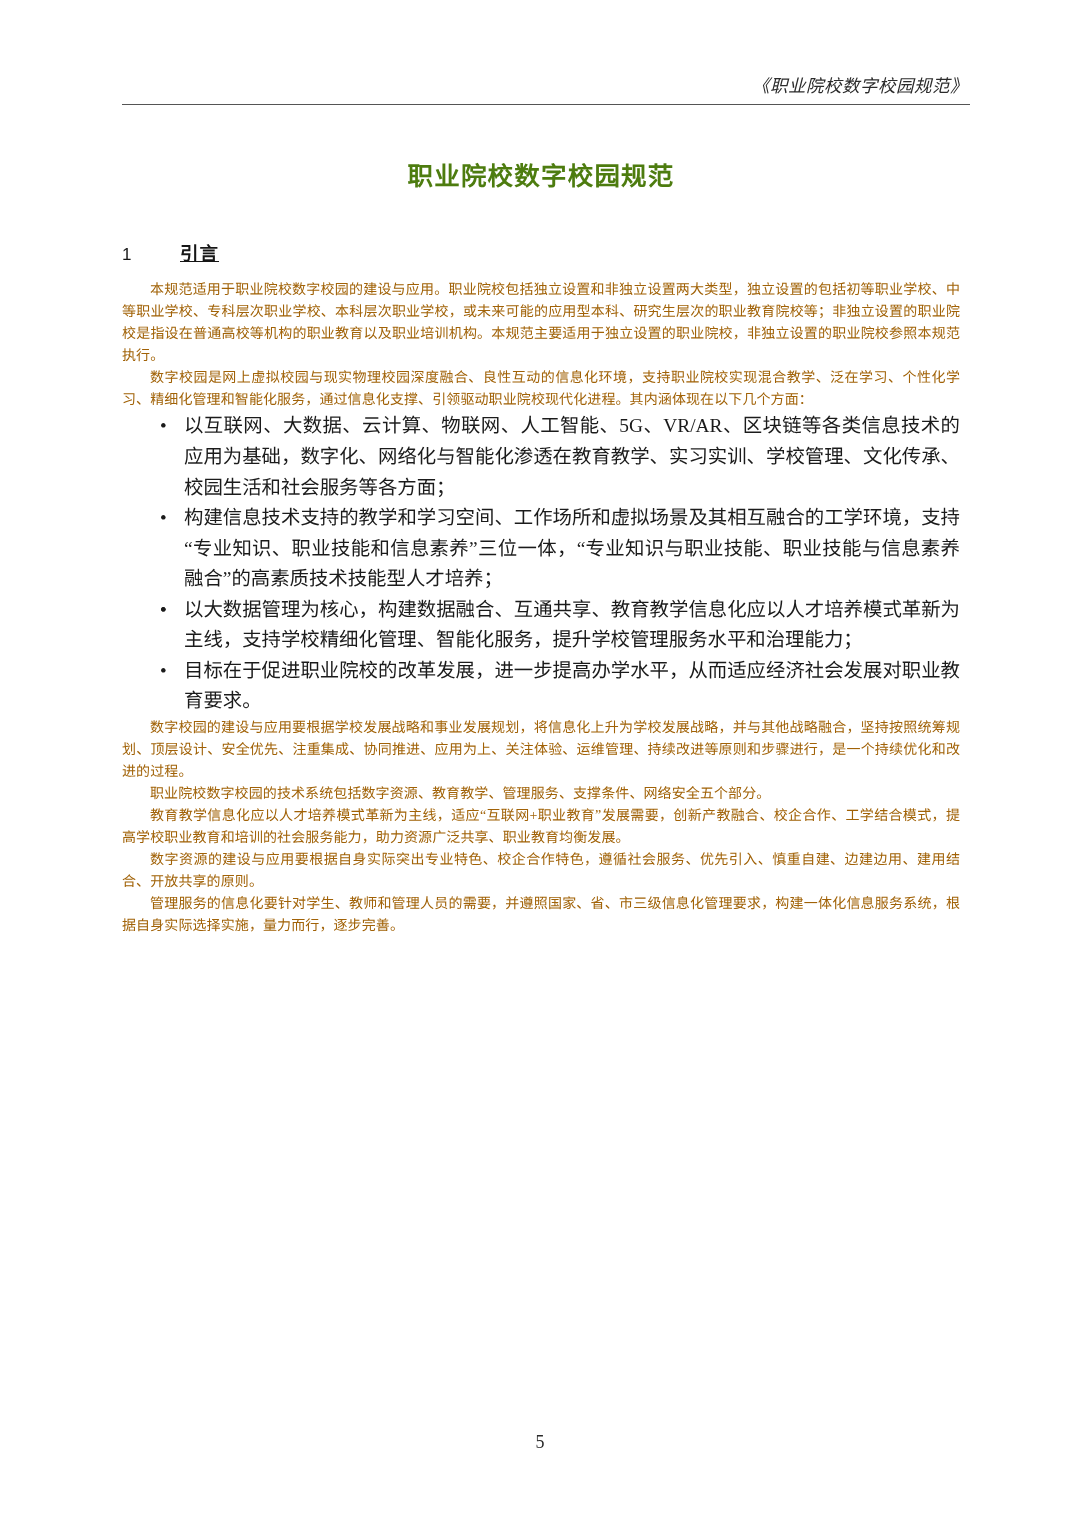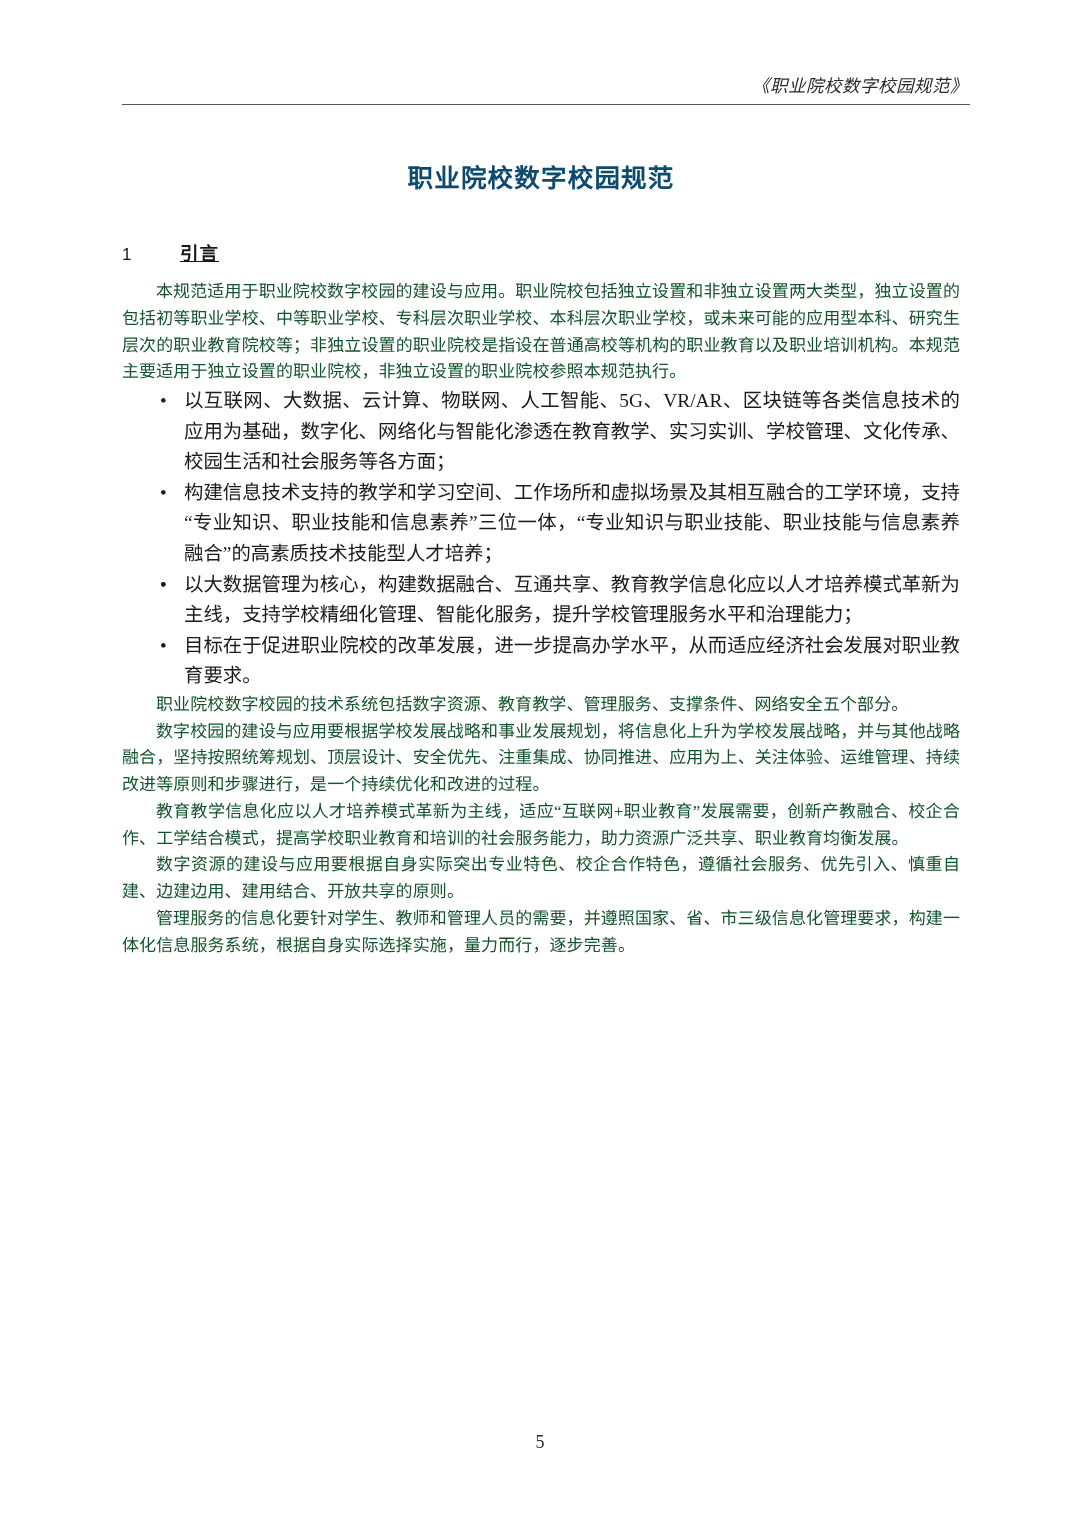--- a/index.html
+++ b/index.html
@@ -49,25 +49,25 @@
   
   .content {
     position: absolute;
     top: 140px;
     left: 122px;
     width: 838px;
   }
 
   .doc-title {
     text-align: center;
-    font-family: Liberation Serif, serif;
+    font-family: Liberation Mono, monospace;
     font-weight: bold;
     font-size: 25.5px;
     letter-spacing: 1.2px;
-    color: #0c4a6e;
+    color: #4d7c0f;
     margin: 8px 0 0 0;
     line-height: 1.3;
   }
 
   .section-heading {
     display: flex;
     align-items: baseline;
     margin-top: 44px;
     margin-bottom: 4px;
     font-family: "Liberation Sans", "DejaVu Sans", sans-serif;
@@ -82,26 +82,26 @@
     font-size: 17px;
   }
   .section-title {
     letter-spacing: 1px;
     text-decoration: underline;
   }
 
   p.para {
     margin: 0;
     text-indent: 2em;
-    font-size: 17px;
+    font-size: 14px;
     line-height: 1.575;
     text-align: justify;
     text-justify: inter-ideograph;
     letter-spacing: 0.1px;
-    color: #14532d;
+    color: #a16207;
   }
   p.para.first { margin-top: 14px; }
 
   ul.bullets {
     list-style: none;
     margin: 0;
     padding: 0;
   }
   ul.bullets li {
     position: relative;
@@ -149,20 +149,21 @@
   <div class="content">
 
     <h1 class="doc-title">职业院校数字校园规范</h1>
 
     <div class="section-heading">
       <span class="section-num">1</span>
       <span class="section-title">引言</span>
     </div>
 
     <p class="para first">本规范适用于职业院校数字校园的建设与应用。职业院校包括独立设置和非独立设置两大类型，独立设置的包括初等职业学校、中等职业学校、专科层次职业学校、本科层次职业学校，或未来可能的应用型本科、研究生层次的职业教育院校等；非独立设置的职业院校是指设在普通高校等机构的职业教育以及职业培训机构。本规范主要适用于独立设置的职业院校，非独立设置的职业院校参照本规范执行。</p>
+    <p class="para">数字校园是网上虚拟校园与现实物理校园深度融合、良性互动的信息化环境，支持职业院校实现混合教学、泛在学习、个性化学习、精细化管理和智能化服务，通过信息化支撑、引领驱动职业院校现代化进程。其内涵体现在以下几个方面：</p>
 
     <ul class="bullets">
       <li>
         <span class="bullet-dot">•</span>
         <span>以互联网、大数据、云计算、物联网、人工智能、5G、VR/AR、区块链等各类信息技术的应用为基础，数字化、网络化与智能化渗透在教育教学、实习实训、学校管理、文化传承、校园生活和社会服务等各方面；</span>
       </li>
       <li>
         <span class="bullet-dot">•</span>
         <span>构建信息技术支持的教学和学习空间、工作场所和虚拟场景及其相互融合的工学环境，支持“专业知识、职业技能和信息素养”三位一体，“专业知识与职业技能、职业技能与信息素养融合”的高素质技术技能型人才培养；</span>
       </li>
@@ -172,22 +173,22 @@
       <li>
         <span class="bullet-dot">•</span>
         <span>以大数据管理为核心，构建数据融合、互通共享、教育教学信息化应以人才培养模式革新为主线，支持学校精细化管理、智能化服务，提升学校管理服务水平和治理能力；</span>
       </li>
       <li>
         <span class="bullet-dot">•</span>
         <span>目标在于促进职业院校的改革发展，进一步提高办学水平，从而适应经济社会发展对职业教育要求。</span>
       </li>
     </ul>
 
+    <p class="para">数字校园的建设与应用要根据学校发展战略和事业发展规划，将信息化上升为学校发展战略，并与其他战略融合，坚持按照统筹规划、顶层设计、安全优先、注重集成、协同推进、应用为上、关注体验、运维管理、持续改进等原则和步骤进行，是一个持续优化和改进的过程。</p>
     <p class="para">职业院校数字校园的技术系统包括数字资源、教育教学、管理服务、支撑条件、网络安全五个部分。</p>
-    <p class="para">数字校园的建设与应用要根据学校发展战略和事业发展规划，将信息化上升为学校发展战略，并与其他战略融合，坚持按照统筹规划、顶层设计、安全优先、注重集成、协同推进、应用为上、关注体验、运维管理、持续改进等原则和步骤进行，是一个持续优化和改进的过程。</p>
     <p class="para">教育教学信息化应以人才培养模式革新为主线，适应“互联网+职业教育”发展需要，创新产教融合、校企合作、工学结合模式，提高学校职业教育和培训的社会服务能力，助力资源广泛共享、职业教育均衡发展。</p>
     <p class="para">数字资源的建设与应用要根据自身实际突出专业特色、校企合作特色，遵循社会服务、优先引入、慎重自建、边建边用、建用结合、开放共享的原则。</p>
     <p class="para">管理服务的信息化要针对学生、教师和管理人员的需要，并遵照国家、省、市三级信息化管理要求，构建一体化信息服务系统，根据自身实际选择实施，量力而行，逐步完善。</p>
 
   </div>
 
   <div class="footer">
     <span class="page-number">5</span>
   </div>
 

